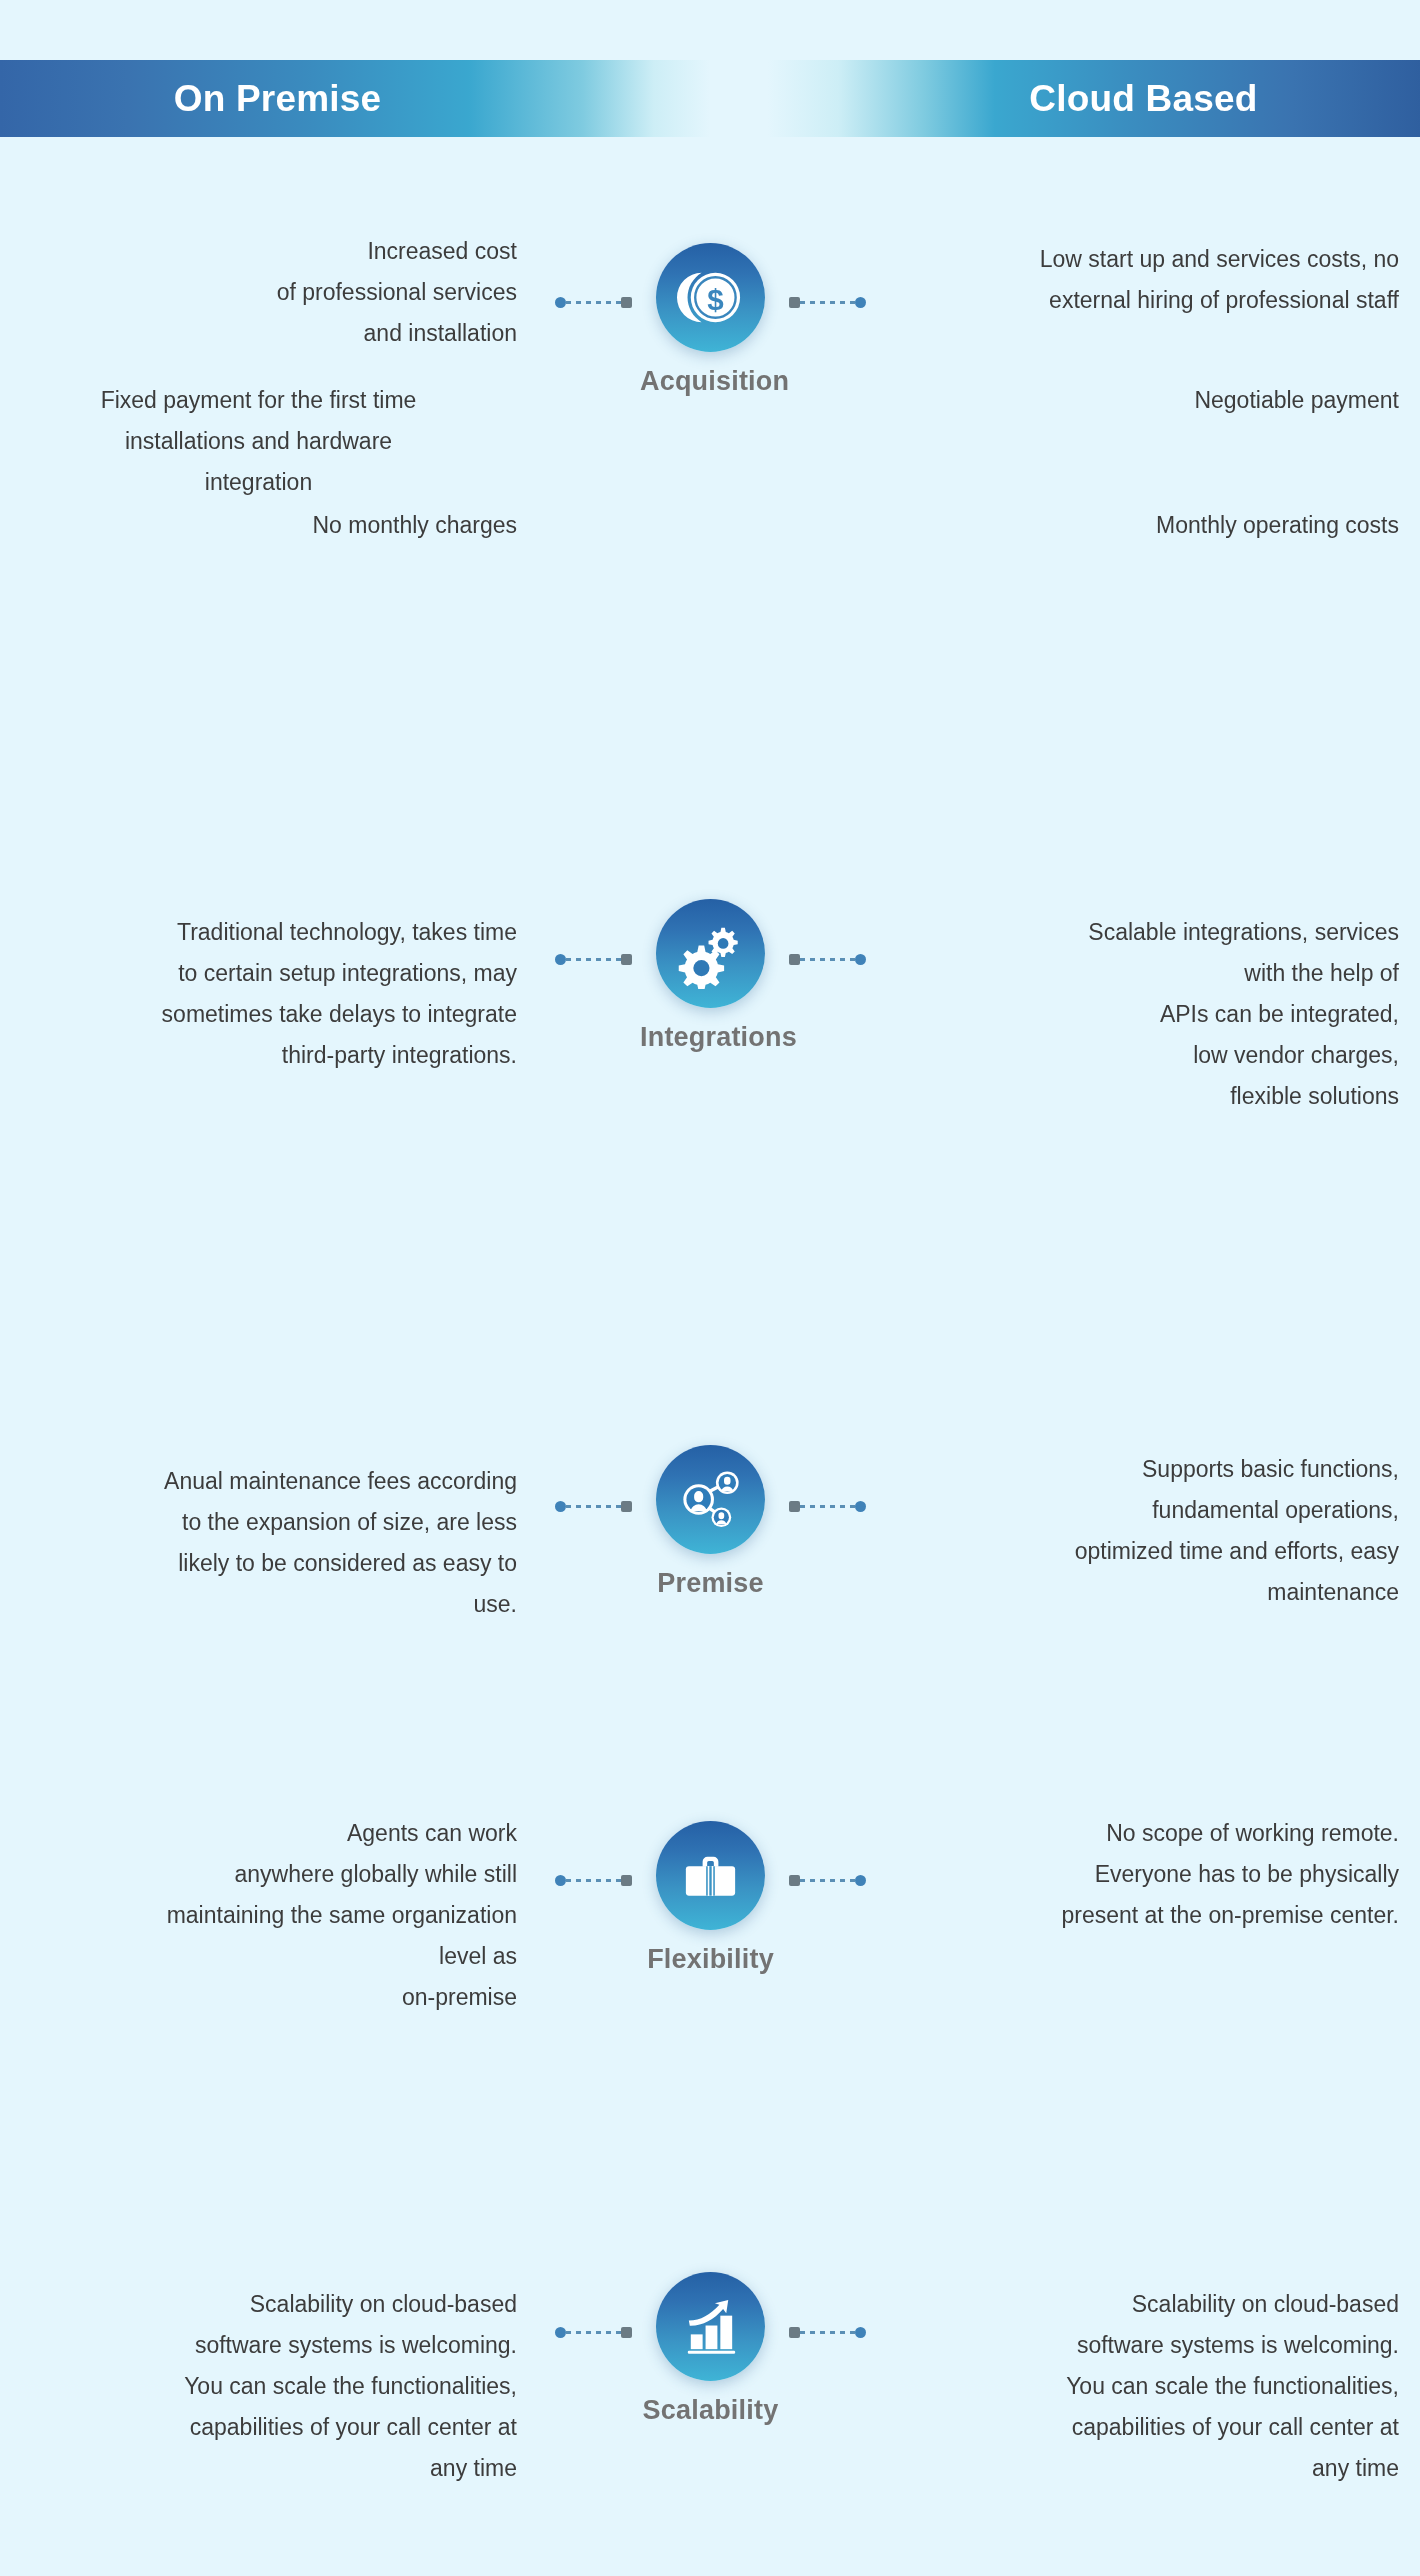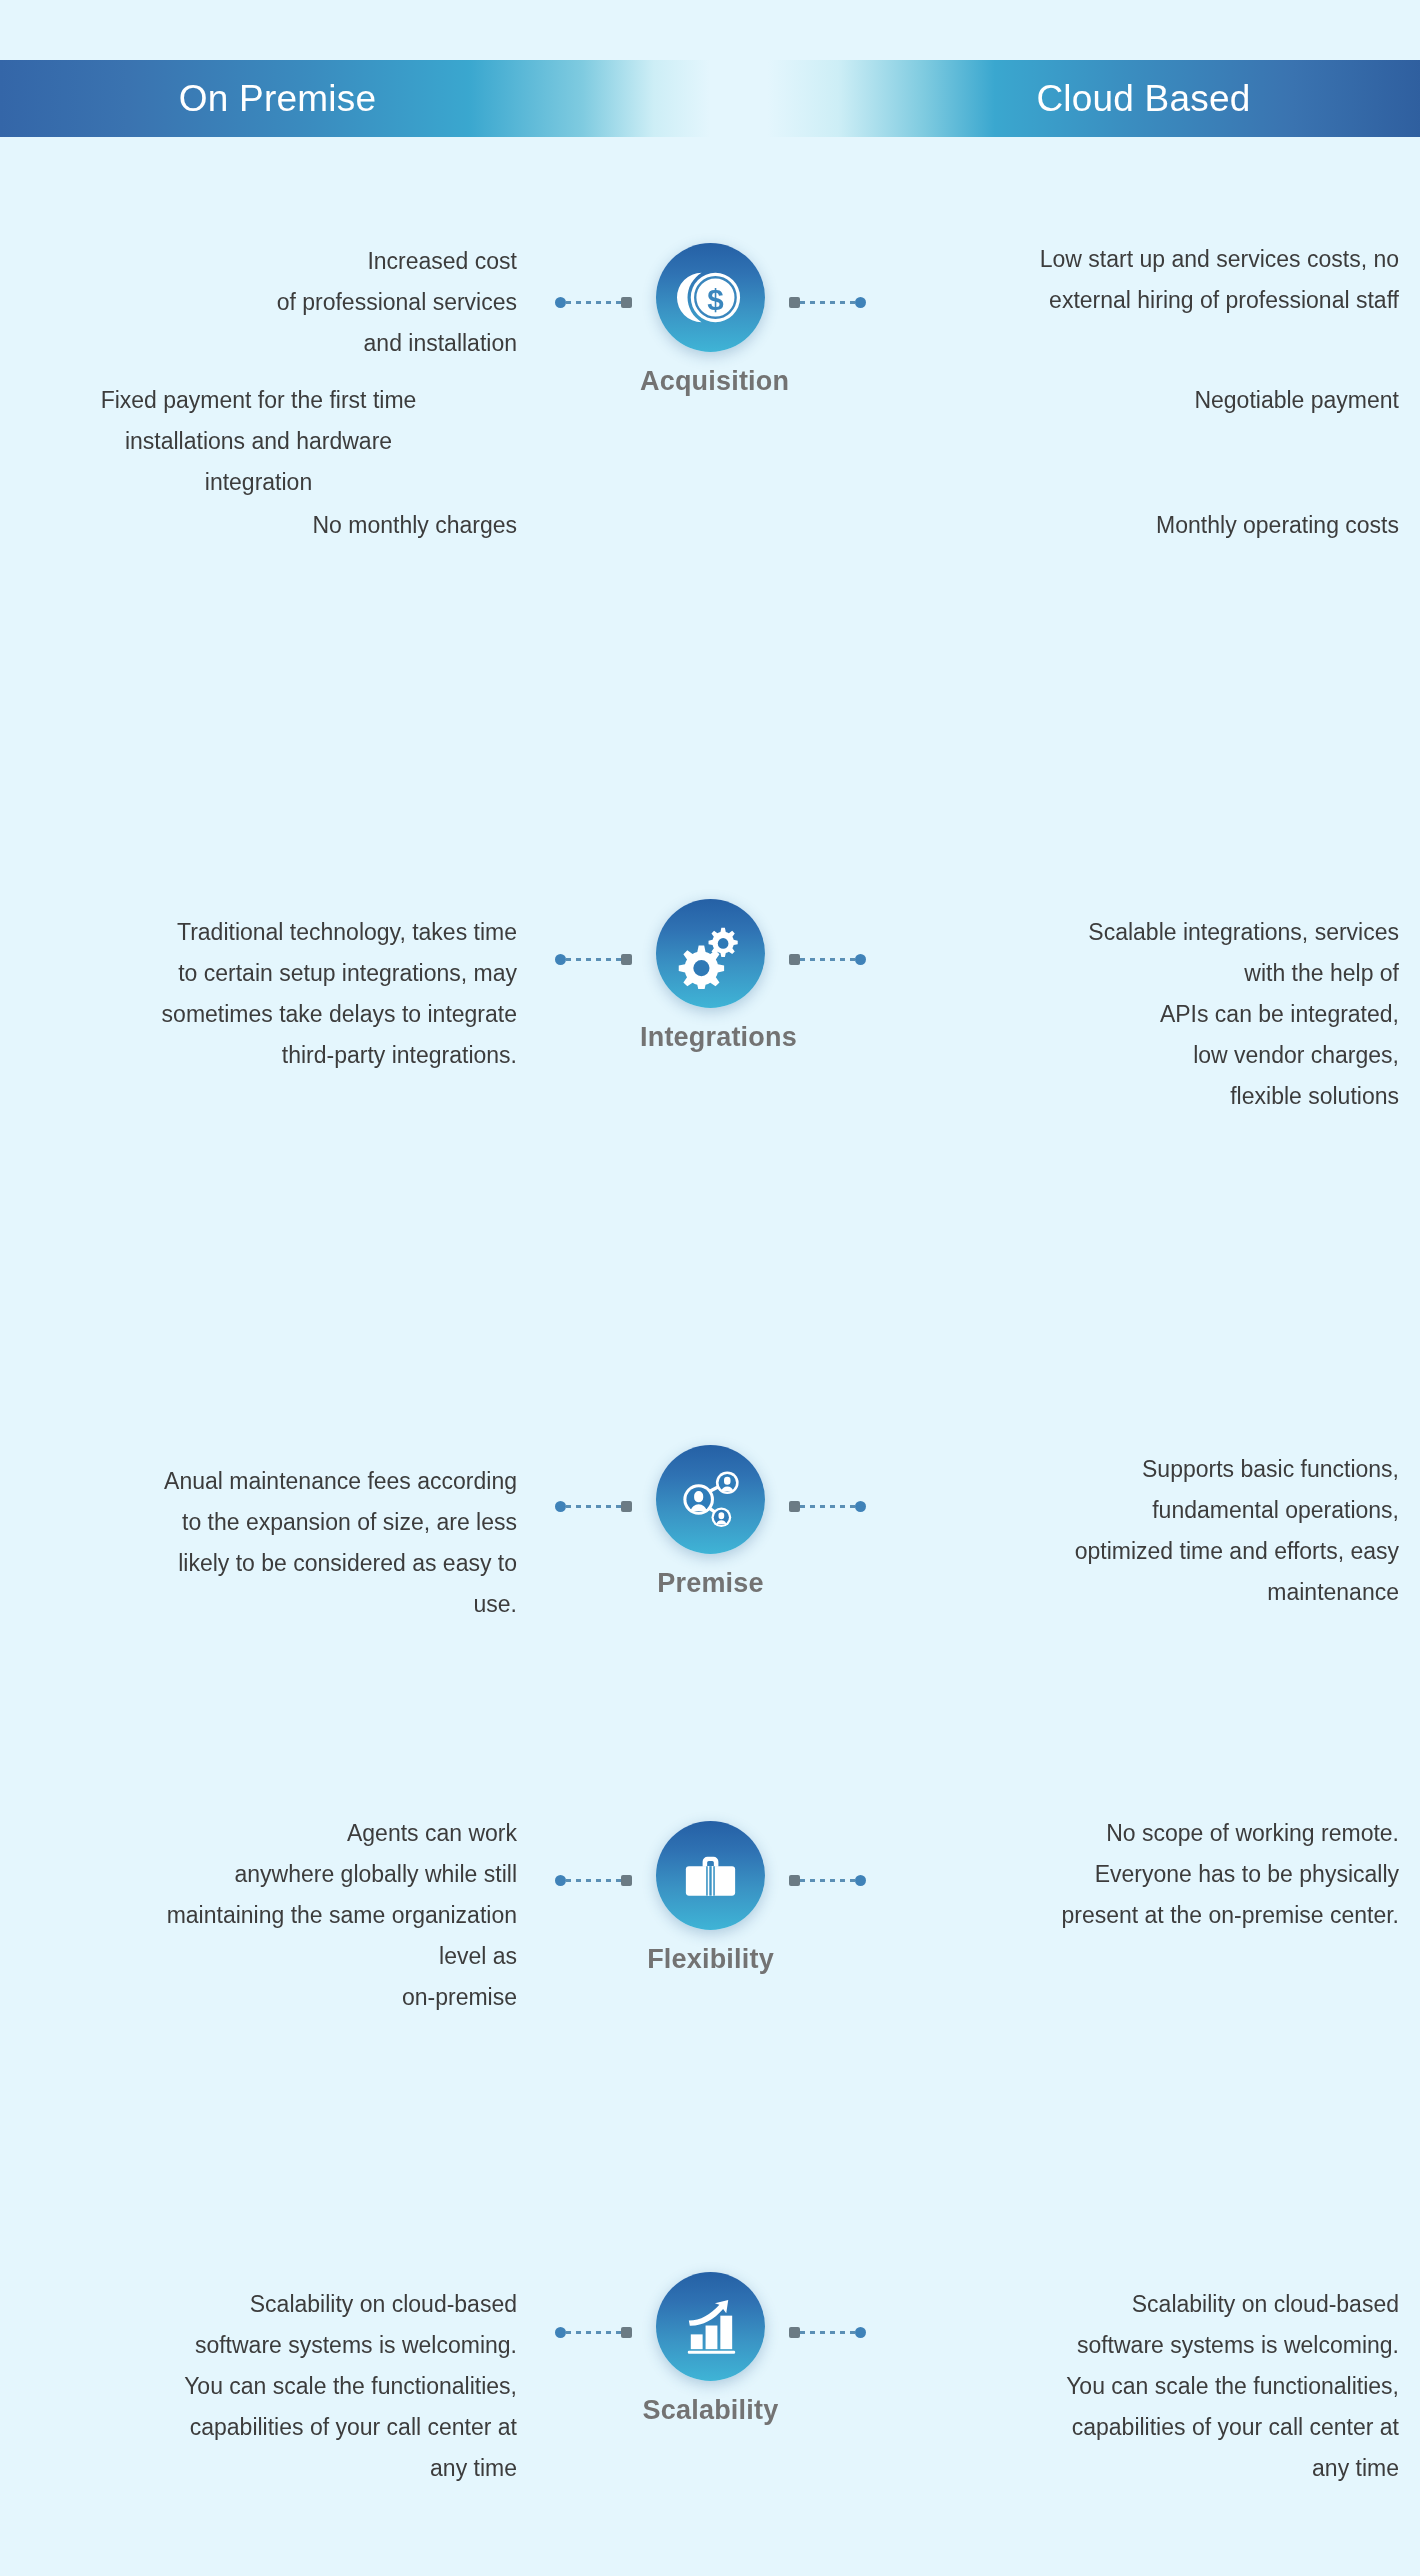--- a/index.html
+++ b/index.html
@@ -45,21 +45,21 @@
   }
 
   .header-title {
     position: absolute;
     top: 60px;
     height: 77px;
     display: flex;
     align-items: center;
     color: #ffffff;
     font-size: 37px;
-    font-weight: 400;
+    font-weight: 700;
     letter-spacing: 0.2px;
     white-space: nowrap;
   }
   .header-title.left  { left: 0;    width: 555px; justify-content: center; }
   .header-title.right { right: 0;   width: 555px; justify-content: center; }
 
   
   .section {
     position: absolute;
     left: 0;
@@ -147,21 +147,21 @@
 <body>
 
 <div id="page">
 
   <div class="header-band"></div>
   <div class="header-title left">On Premise</div>
   <div class="header-title right">Cloud Based</div>
 
   <div class="section" style="top:226px;">
 
-    <div class="col-left" style="top:15px;padding-left:8px;">Increased cost<br>of professional services<br>and installation</div>
+    <div class="col-left" style="top:5px;padding-left:8px;">Increased cost<br>of professional services<br>and installation</div>
     <div class="col-right" style="top:13px;">Low start up and services costs, no<br>external hiring of professional staff</div>
 
     <div class="connector left" style="top:70px;">
       <span class="knob"></span>
       <span class="dash"></span>
       <span class="knob sq"></span>
     </div>
     <div class="connector right" style="top:70px;">
       <span class="knob sq"></span>
       <span class="dash"></span>

